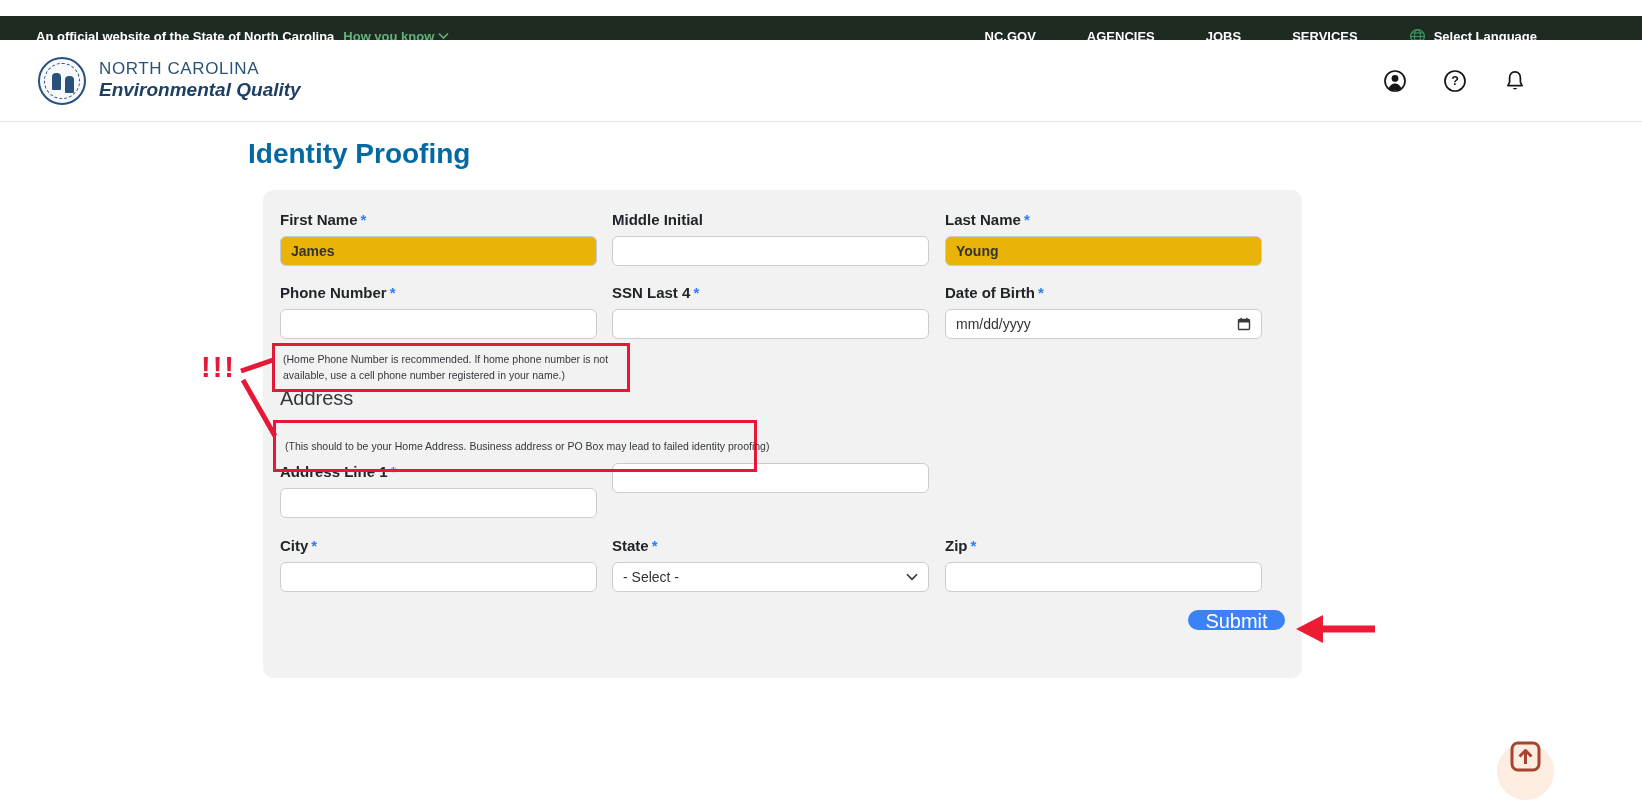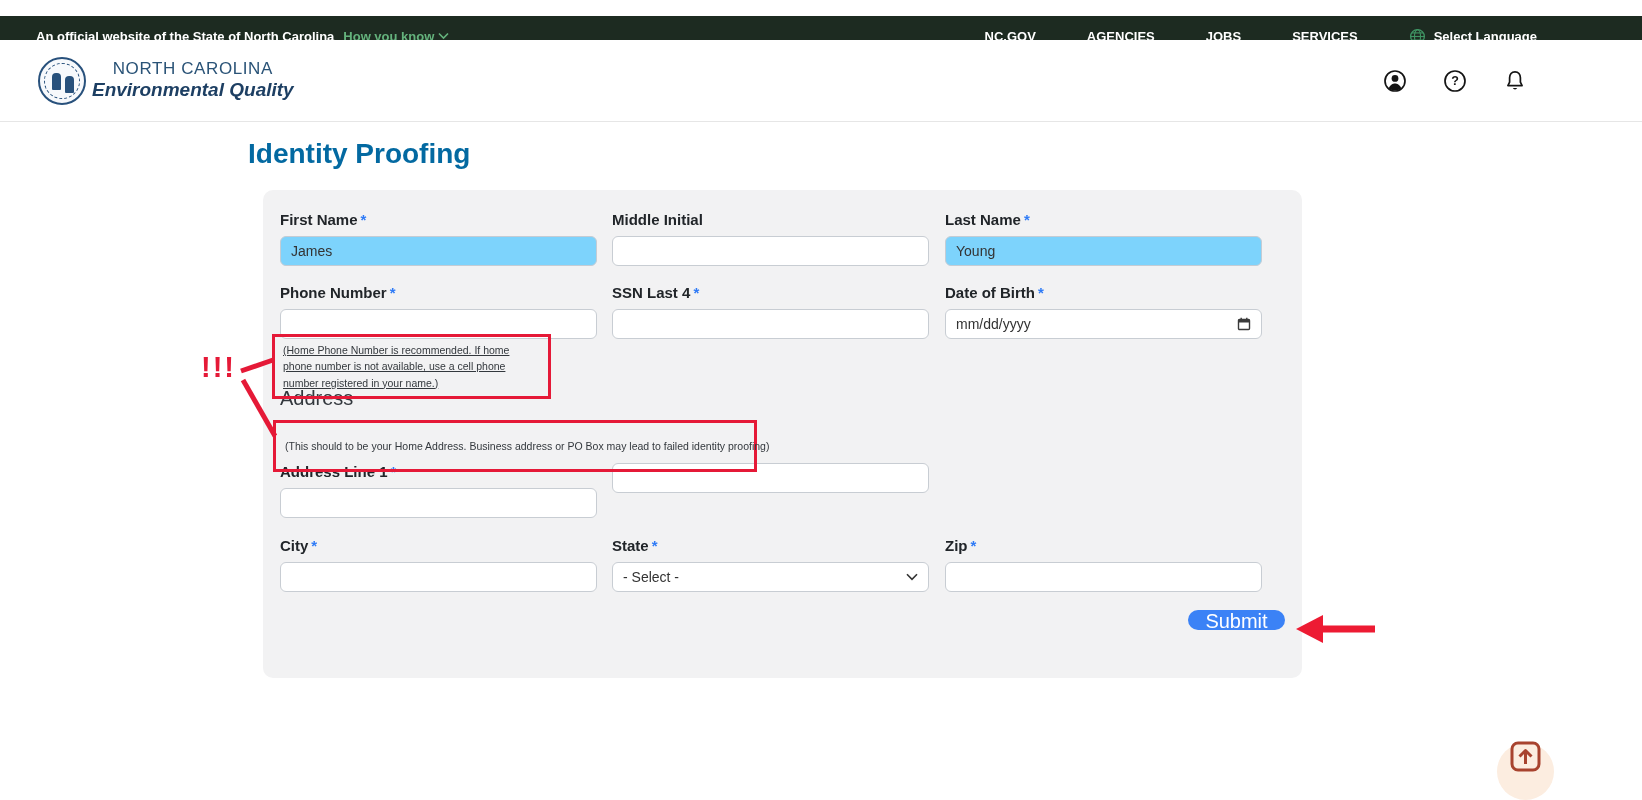--- a/index.html
+++ b/index.html
@@ -17,49 +17,49 @@
   .gov-link { color:#ffffff; font-size:13px; font-weight:bold; cursor:pointer; }
   .gov-lang { display:flex; align-items:center; gap:8px; color:#ffffff; font-size:13px; font-weight:bold; cursor:pointer; }
 
   
   .site-header { position:absolute; left:0; top:40px; width:100%; height:82px; background:#ffffff;
                  border-bottom:1px solid #e6e6e6; display:flex; align-items:center; padding:0 115px 0 38px; }
   .seal { width:48px; height:48px; border-radius:50%; border:2px solid #28517c; background:#f7f9fc; position:relative; flex:0 0 auto; }
   .seal::before { content:""; position:absolute; inset:4px; border:1px dashed #28517c; border-radius:50%; }
   .seal::after { content:""; position:absolute; left:12px; top:14px; width:9px; height:17px; background:#28517c; border-radius:4px 4px 1px 1px;
                  box-shadow:13px 3px 0 0 #28517c; }
-  .agency { margin-left:6px;text-align:center; }
+  .agency { margin-left:13px; }
   .agency-1 { font-size:17px; letter-spacing:0.6px; color:#2a5377; line-height:1.1; }
   .agency-2 { font-size:19px; font-weight:bold; font-style:italic; color:#1d3f63; line-height:1.15; }
   .header-icons { margin-left:auto; display:flex; align-items:center; gap:36px; }
   .hicon { width:24px; height:24px; cursor:pointer; display:block; }
 
   
   .page-title { position:absolute; left:248px; top:138px; font-size:28px; font-weight:600; color:#0369a1; }
 
   
   .panel { position:absolute; left:263px; top:190px; width:1039px; height:488px; background:#f2f2f3; border-radius:10px; }
   .field { position:absolute; width:317px; }
   .col1 { left:17px; } .col2 { left:349px; } .col3 { left:682px; }
   .r1 { top:21px; } .r2 { top:94px; } .r3 { top:273px; } .r4 { top:347px; }
   .flabel { font-size:15px; font-weight:bold; color:#212529; margin-bottom:8px; }
   .req { color:#2f7bf6; margin-left:3px; font-weight:bold; }
   .tinput { width:100%; height:30px; border:1px solid #c8cdd3; border-radius:6px; background:#ffffff;
             padding:0 10px; font-size:14px; color:#333; font-family:"Liberation Sans", sans-serif; }
-  .tinput.locked { background:#7dd3fc; border-color:#c4ccd4; }
+  .tinput.locked { background:#eab308; border-color:#c4ccd4;font-weight:bold; }
   .boxlike { width:100%; height:30px; border:1px solid #c8cdd3; border-radius:6px; background:#ffffff;
              display:flex; align-items:center; justify-content:space-between; padding:12px 10px; font-size:14px; color:#333; cursor:pointer; }
   .address-h { position:absolute; left:17px; top:197px; font-size:20px; color:#33383d; }
   .submit-btn { position:absolute; left:925px; top:420px; width:97px; height:20px; background:#3b82f6; border:none;
                 border-radius:25px; color:#ffffff; font-size:20px; font-family:"Liberation Sans", sans-serif; cursor:pointer; }
 
   
   .note-box { position:absolute; border:3px solid #e51937; color:#33383d; font-size:10.5px; line-height:1.55;
               padding:5px 8px; }
-  .note-1 { left:272px; top:334px; width:279px;text-decoration:underline; }
+  .note-1 { left:272px; top:343px; width:358px; }
   .note-2 { left:273px; top:420px; width:484px; white-space:nowrap; padding:15px 9px; }
   .exclaim { position:absolute; left:201px; top:351px; color:#e51937; font-size:29px; font-weight:bold; letter-spacing:2px; }
   .overlay-svg { position:absolute; left:0; top:0; width:1642px; height:800px; pointer-events:none; }
 
   
   .scrolltop { position:absolute; left:1497px; top:743px; width:57px; height:57px; border-radius:50%;
                background:#fcede0; border:none; cursor:pointer; }
   .scrolltop svg { position:absolute; left:13px; top:-2px; }
 </style>
 </head>

